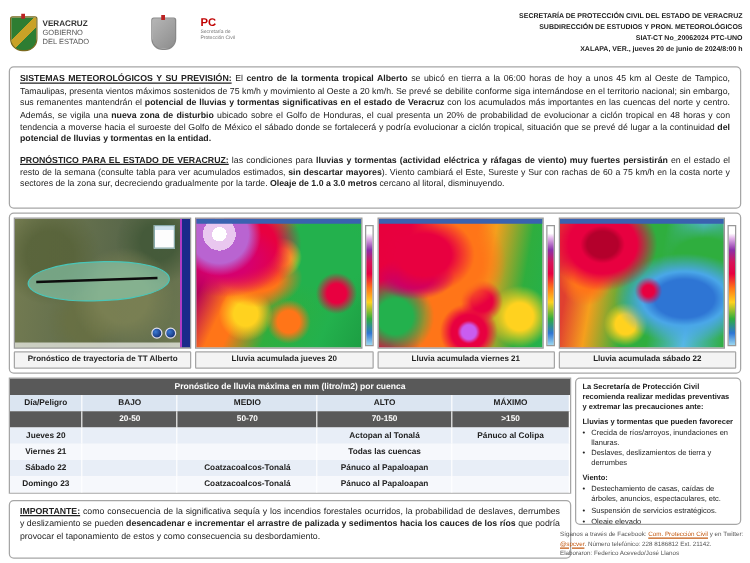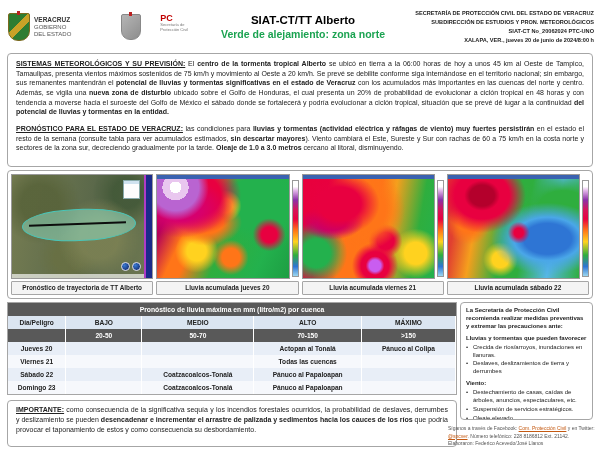--- a/index.html
+++ b/index.html
@@ -110,24 +110,20 @@
     </div>
     <div class="logo-pc">
       <div class="shield-pc"></div>
       <div class="pc-text">
         <b>PC</b>
         <span>Secretaría de</span>
         <span>Protección Civil</span>
       </div>
     </div>
   </div>
-  <div class="title-block">
-    <div class="title-main">SIAT-CT/TT Alberto</div>
-    <div class="title-sub">Verde de alejamiento: zona norte</div>
-  </div>
   <div class="hdr-right">
     <div>SECRETARÍA DE PROTECCIÓN CIVIL DEL ESTADO DE VERACRUZ</div>
     <div>SUBDIRECCIÓN DE ESTUDIOS Y PRON. METEOROLÓGICOS</div>
     <div>SIAT-CT No_20062024 PTC-UNO</div>
     <div>XALAPA, VER., jueves 20 de junio de 2024/8:00 h</div>
   </div>
 </div>
 
 <div class="box forecast">
   <p><span class="seg-b" style="font-weight: bold; text-decoration: underline;">SISTEMAS METEOROLÓGICOS Y SU PREVISIÓN:</span><span> El </span><span class="seg-b" style="font-weight: bold;">centro de la tormenta tropical Alberto</span><span> se ubicó en tierra a la 06:00 horas de hoy a unos 45 km al Oeste de Tampico, Tamaulipas, presenta vientos máximos sostenidos de 75 km/h y movimiento al Oeste a 20 km/h. Se prevé se debilite conforme siga internándose en el territorio nacional; sin embargo, sus remanentes mantendrán el </span><span class="seg-b" style="font-weight: bold;">potencial de lluvias y tormentas significativas en el estado de Veracruz</span><span> con los acumulados más importantes en las cuencas del norte y centro. Además, se vigila una </span><span class="seg-b" style="font-weight: bold;">nueva zona de disturbio</span><span> ubicado sobre el Golfo de Honduras, el cual presenta un 20% de probabilidad de evolucionar a ciclón tropical en 48 horas y con tendencia a moverse hacia el suroeste del Golfo de México el sábado donde se fortalecerá y podría evolucionar a ciclón tropical, situación que se prevé dé lugar a la continuidad </span><span class="seg-b" style="font-weight: bold;">del potencial de lluvias y tormentas en la entidad.</span></p>

